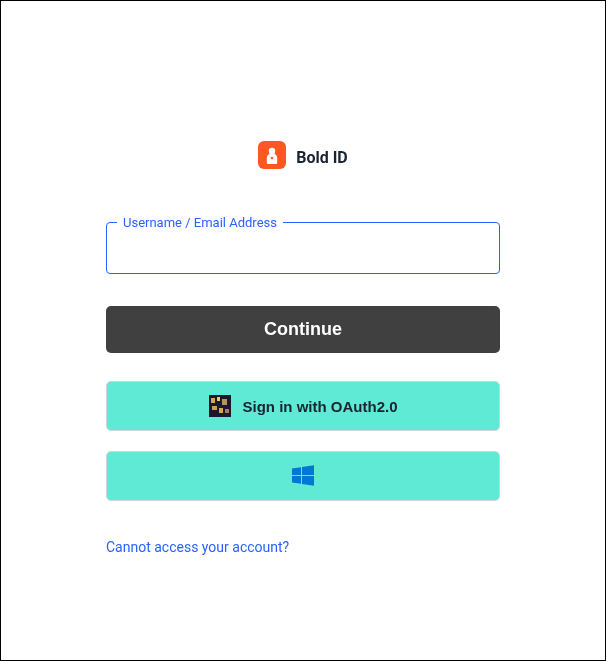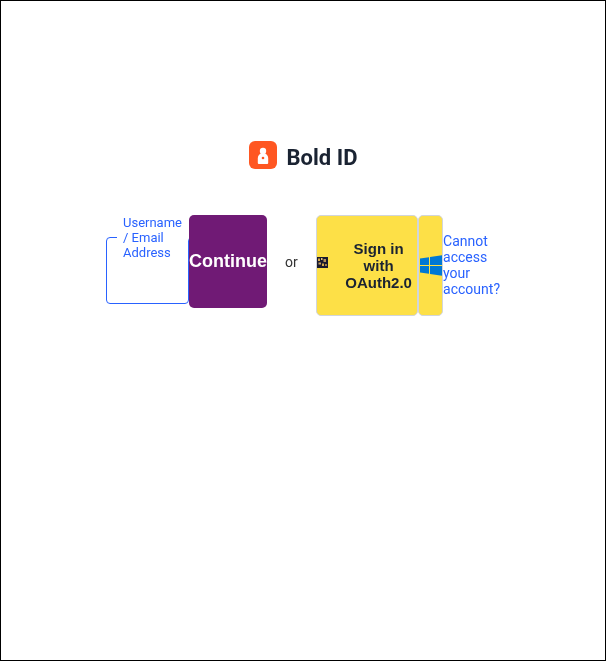--- a/index.html
+++ b/index.html
@@ -22,28 +22,28 @@
       display: flex;
       align-items: center;
       gap: 10px;
       margin-bottom: 42px;
     }
     .logo-icon {
       width: 28px;
       height: 28px;
     }
     .logo-text {
-      font-size: 22px;
+      font-size: 16px;
       font-weight: 700;
       color: #1a2332;
     }
     .form-container {
       width: 394px;
       display: flex;
-      flex-direction: row;
+      flex-direction: column;
     }
     .input-wrapper {
       position: relative;
       margin-bottom: 32px;
     }
     .fieldset-border {
       border: 1px solid #2962ff;
       border-radius: 4px;
       position: relative;
     }
@@ -57,21 +57,21 @@
       width: 100%;
       border: none;
       outline: none;
       font-size: 15px;
       padding: 12px 14px 14px 14px;
       background: transparent;
       caret-color: #000;
     }
     .continue-btn {
       width: 100%;
-      background: #701a75;
+      background: #404040;
       color: #fff;
       border: none;
       border-radius: 5px;
       padding: 13px 0;
       font-size: 18px;
       font-weight: 700;
       cursor: pointer;
       margin-bottom: 28px;
     }
     .divider-row {
@@ -84,21 +84,21 @@
       flex: 1;
       border: none;
       border-top: 1px dashed #bbb;
     }
     .divider-text {
       font-size: 14px;
       color: #333;
     }
     .sso-btn {
       width: 100%;
-      background: #fde047;
+      background: #5eead4;
       border: 1px solid #d1d5db;
       border-radius: 5px;
       padding: 13px 0;
       font-size: 15px;
       font-weight: 600;
       color: #1a2332;
       cursor: pointer;
       display: flex;
       align-items: center;
       justify-content: center;
@@ -144,25 +144,20 @@
 
   <div class="input-wrapper">
     <fieldset class="fieldset-border">
       <legend>Username / Email Address</legend>
       <input type="text" class="text-input" autofocus="" value="" style="">
     </fieldset>
   </div>
 
   <button class="continue-btn">Continue</button>
 
-  <div class="divider-row">
-    <hr class="divider-line">
-    <span class="divider-text">or</span>
-    <hr class="divider-line">
-  </div>
 
   <button class="sso-btn">
     <span class="oauth-icon">
       <svg viewBox="0 0 22 22">
         <rect x="0" y="0" width="22" height="22" fill="#1a1a2e"></rect>
         <rect x="2" y="3" width="4" height="5" fill="#d4a84b"></rect>
         <rect x="8" y="2" width="3" height="4" fill="#e8c878"></rect>
         <rect x="13" y="4" width="5" height="6" fill="#b8935a"></rect>
         <rect x="3" y="11" width="5" height="4" fill="#c99f5e"></rect>
         <rect x="10" y="13" width="4" height="5" fill="#d4a84b"></rect>

